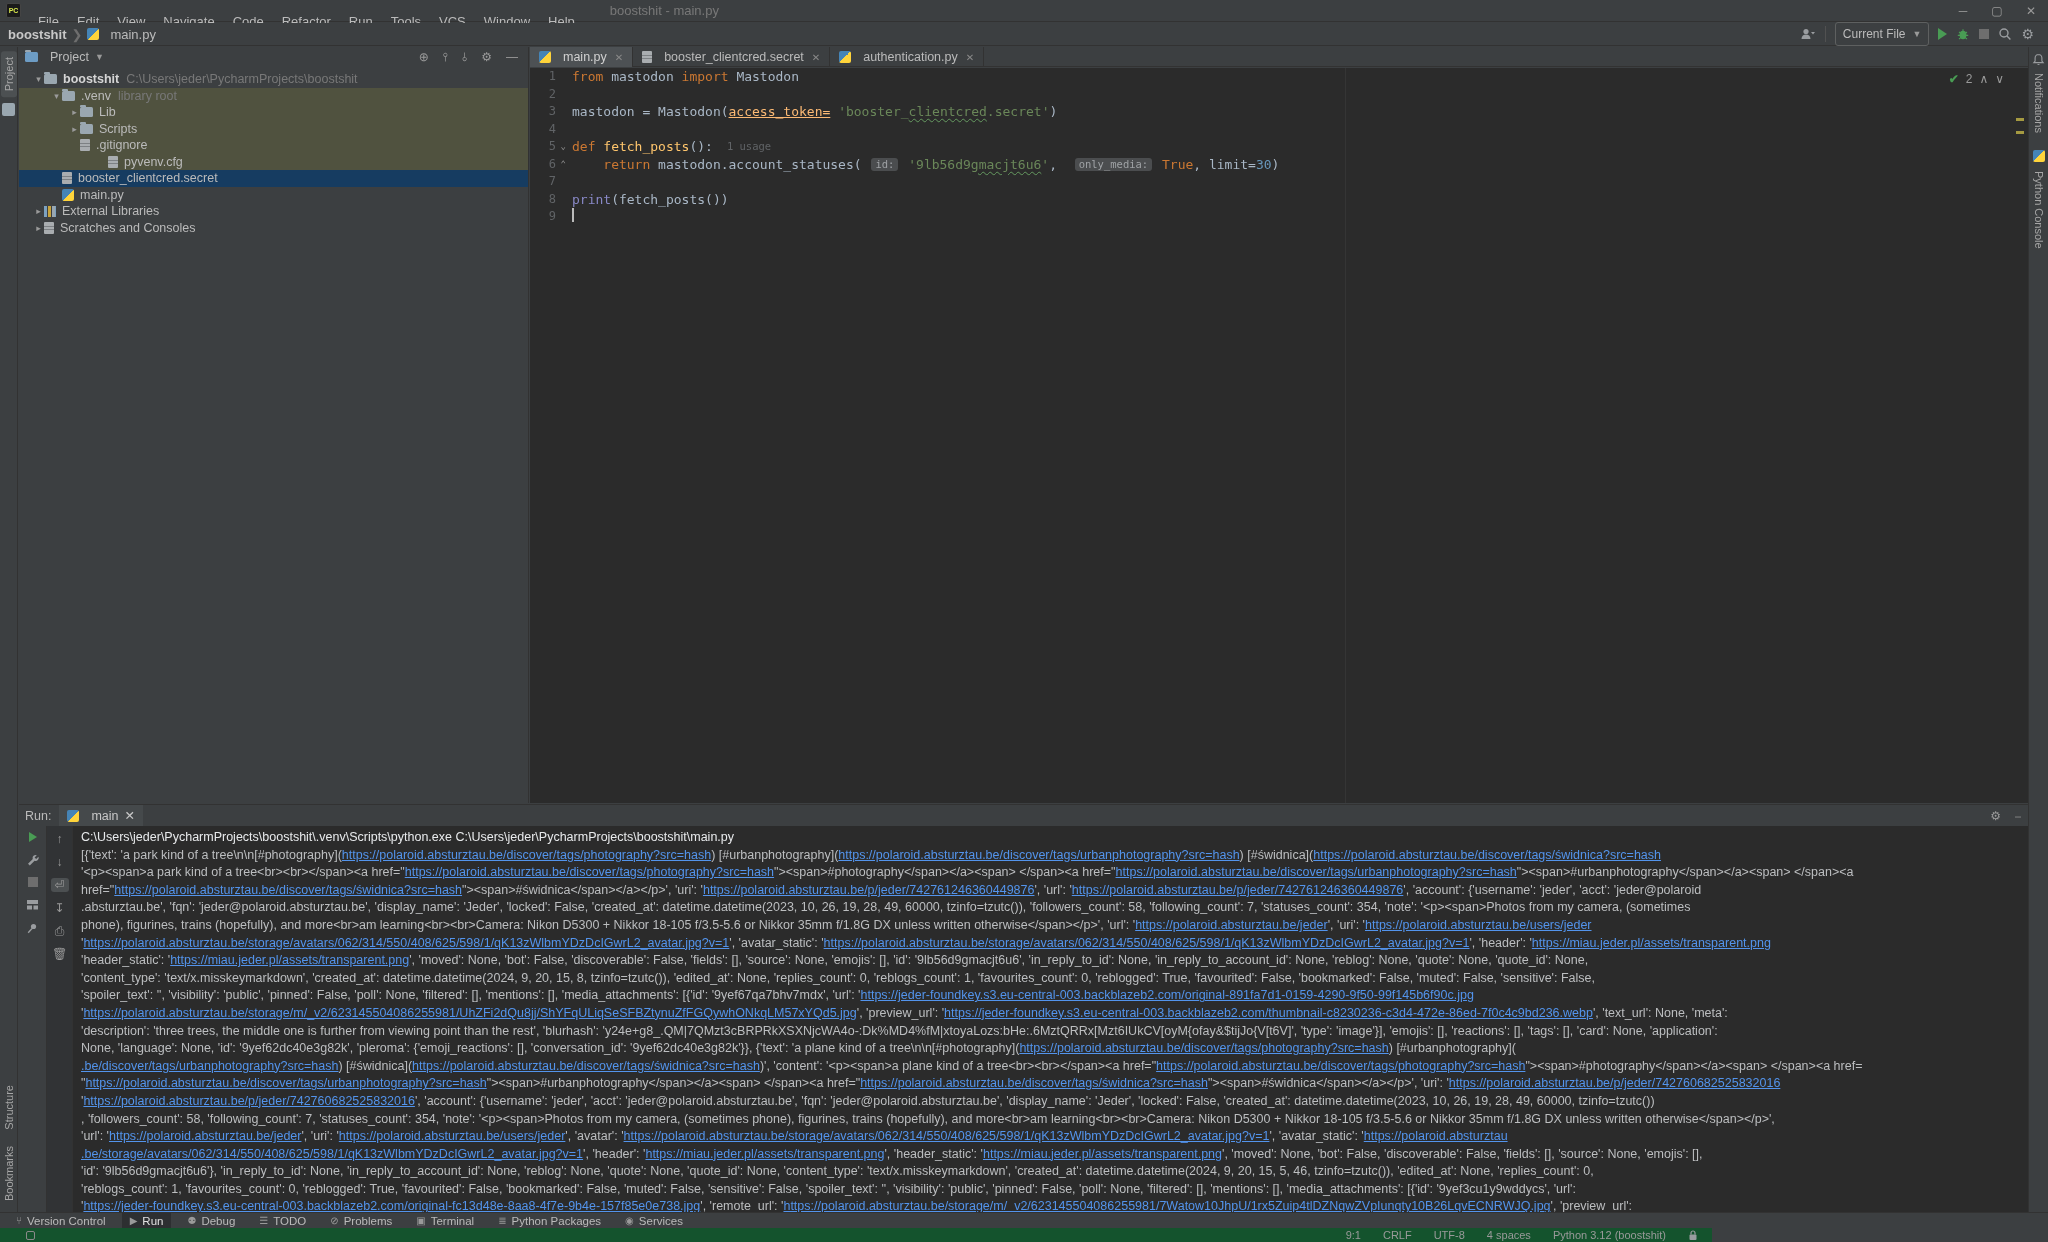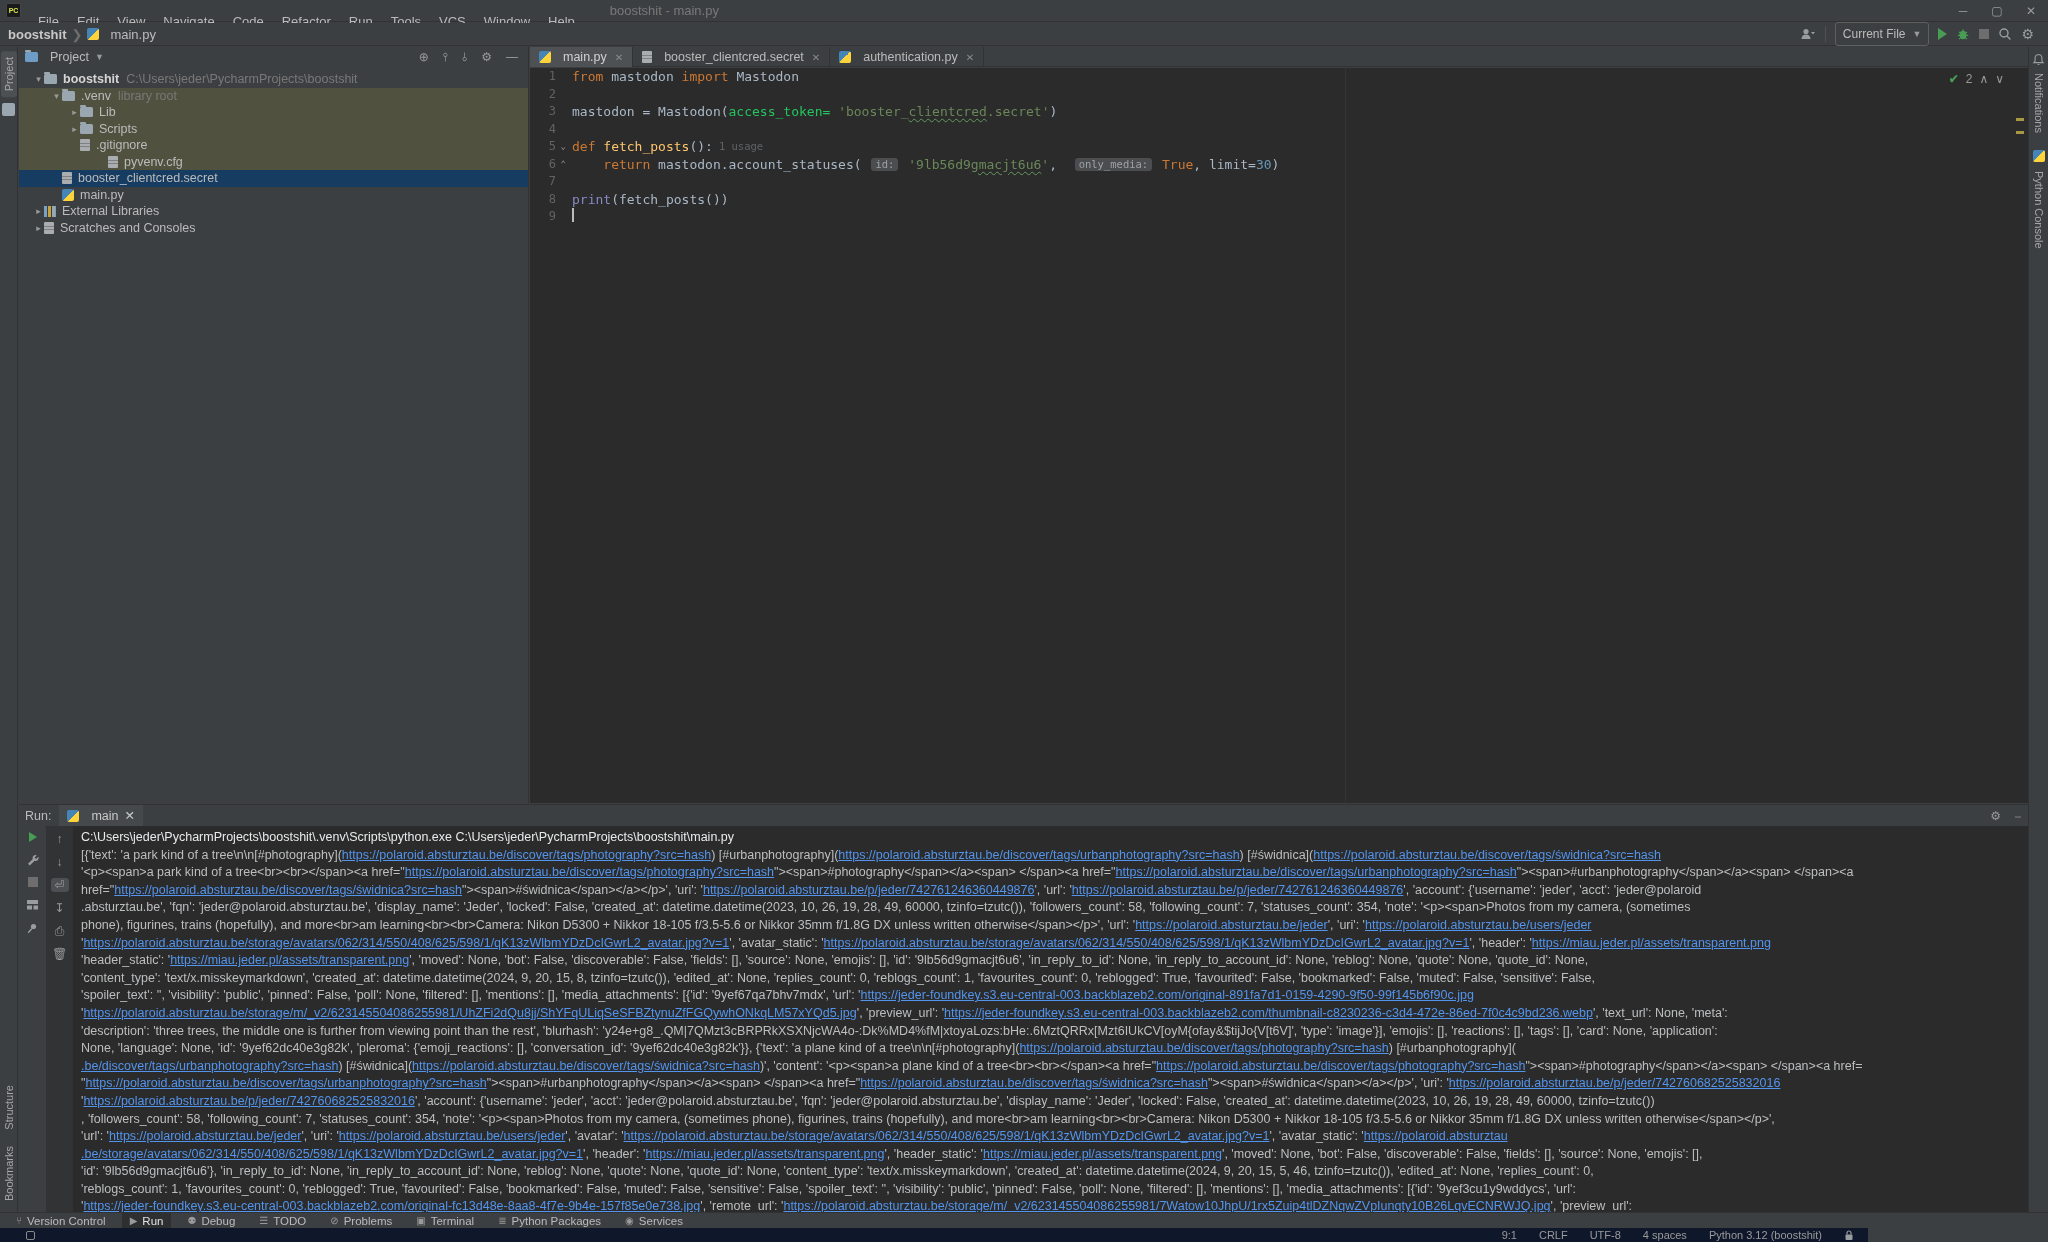--- a/index.html
+++ b/index.html
@@ -86,24 +86,24 @@
   .gutter { width:36px; flex:none; text-align:right; padding-right:10px; color:#606366; font-size:12px; position:relative; }
   .fold { position:absolute; right:0; top:0; color:#9a9a9a; font-size:9px; width:9px; }
   .code-body { padding-left:6px; }
   .k  { color:#cc7832; }
   .p  { color:#a9b7c6; }
   .s  { color:#6a8759; }
   .sw { color:#6a8759; text-decoration:underline wavy #659a60 1px; text-underline-offset:2px; }
   .n  { color:#6897bb; }
   .fn { color:#ffc66d; }
   .b  { color:#8888c6; }
-  .na { color:#22c55e; }
+  .na { color:#fdba74;text-decoration:underline; }
   .hint { background:#4b4d4f; color:#9fa2a5; border-radius:3px; font-size:10.5px; padding:0 4px;
     margin:2px 2px; line-height:13px; align-self:center; display:inline-block; }
-  .inlay { color:#606366; font-size:10.5px; margin-left:6px; }
+  .inlay { color:#606366; font-size:10.5px; margin-left:14px; }
   .caret { display:inline-block; width:1.5px; height:14px; background:#bbbbbb; vertical-align:middle; }
   #inspect-widget { position:absolute; right:24px; top:4px; display:flex; align-items:center; gap:7px;
     font-family:"Liberation Sans",sans-serif; font-size:12px; color:#9a9a9a; }
   #inspect-widget .ok { color:#499c54; font-weight:bold; }
   #err-stripe { position:absolute; right:2px; top:40px; width:10px; }
   .stripe-mark { width:8px; height:3px; background:#a59a41; margin:10px 0; }
 
   
   #run-panel { position:absolute; left:19px; top:804px; width:2009px; height:408px; background:#2b2b2b;
     border-top:1px solid #323232; }
@@ -126,21 +126,21 @@
   .con-line a { color:#5394ec; text-decoration:underline; cursor:pointer; }
 
   
   #bottombar { position:absolute; left:0; bottom:14px; width:2048px; height:16px; background:#3c3f41;
     border-top:1px solid #323232; display:flex; align-items:center; font-size:11.5px; color:#bbbbbb; }
   .bb-item { display:flex; align-items:center; gap:5px; padding:0 8px; height:16px; margin-left:8px; }
   .bb-item.active { background:#2d2f31; color:#e0e0e0; }
   .bb-ico { font-size:10px; color:#9a9a9a; }
 
   
-  #statusbar { position:absolute; left:0; bottom:0; width:1868px; height:14px; background:#0f172a;
+  #statusbar { position:absolute; left:0; bottom:0; width:1712px; height:14px; background:#14532d;
     display:flex; align-items:center; font-size:11px; color:#9a9a9a;padding-left:16px; }
   #statusbar .left-ico { width:9px; height:9px; border:1px solid #8a8a8a; border-radius:2px; margin-left:10px; }
   #statusbar .right { margin-left:auto; display:flex; gap:22px; padding-right:14px; align-items:center; }
 </style>
 </head>
 <body>
 
 <div id="app">
 
   <div id="titlebar">

